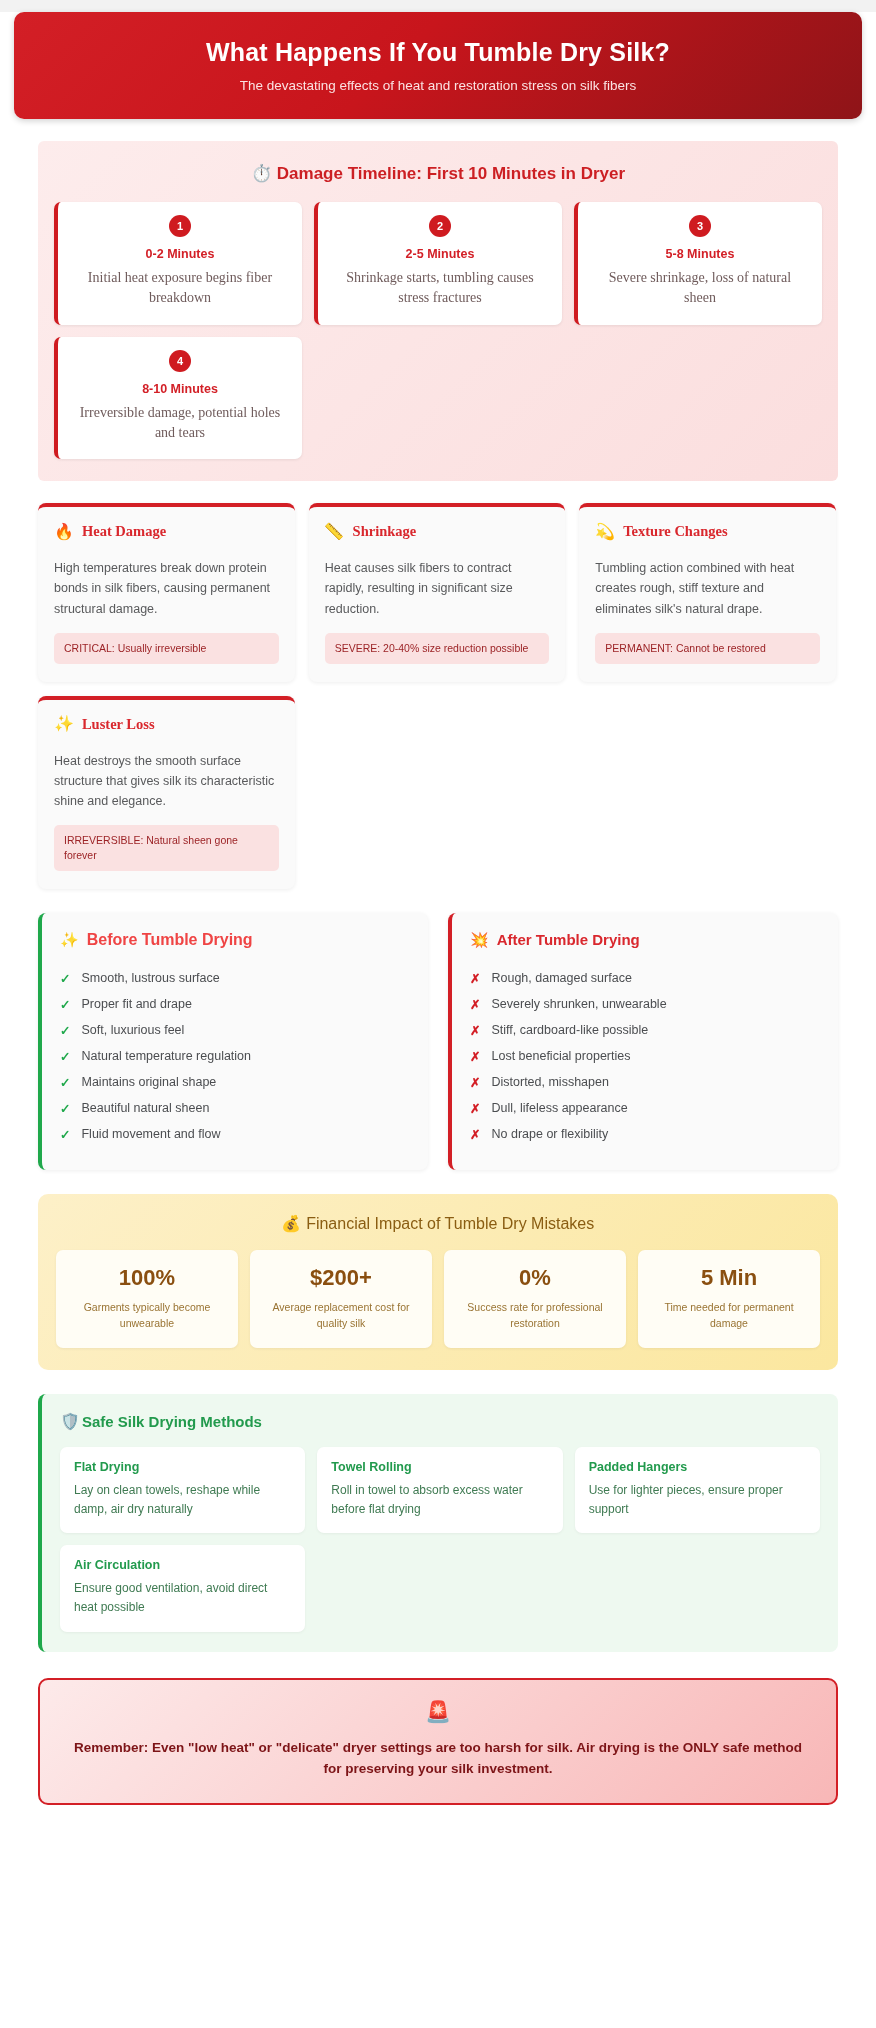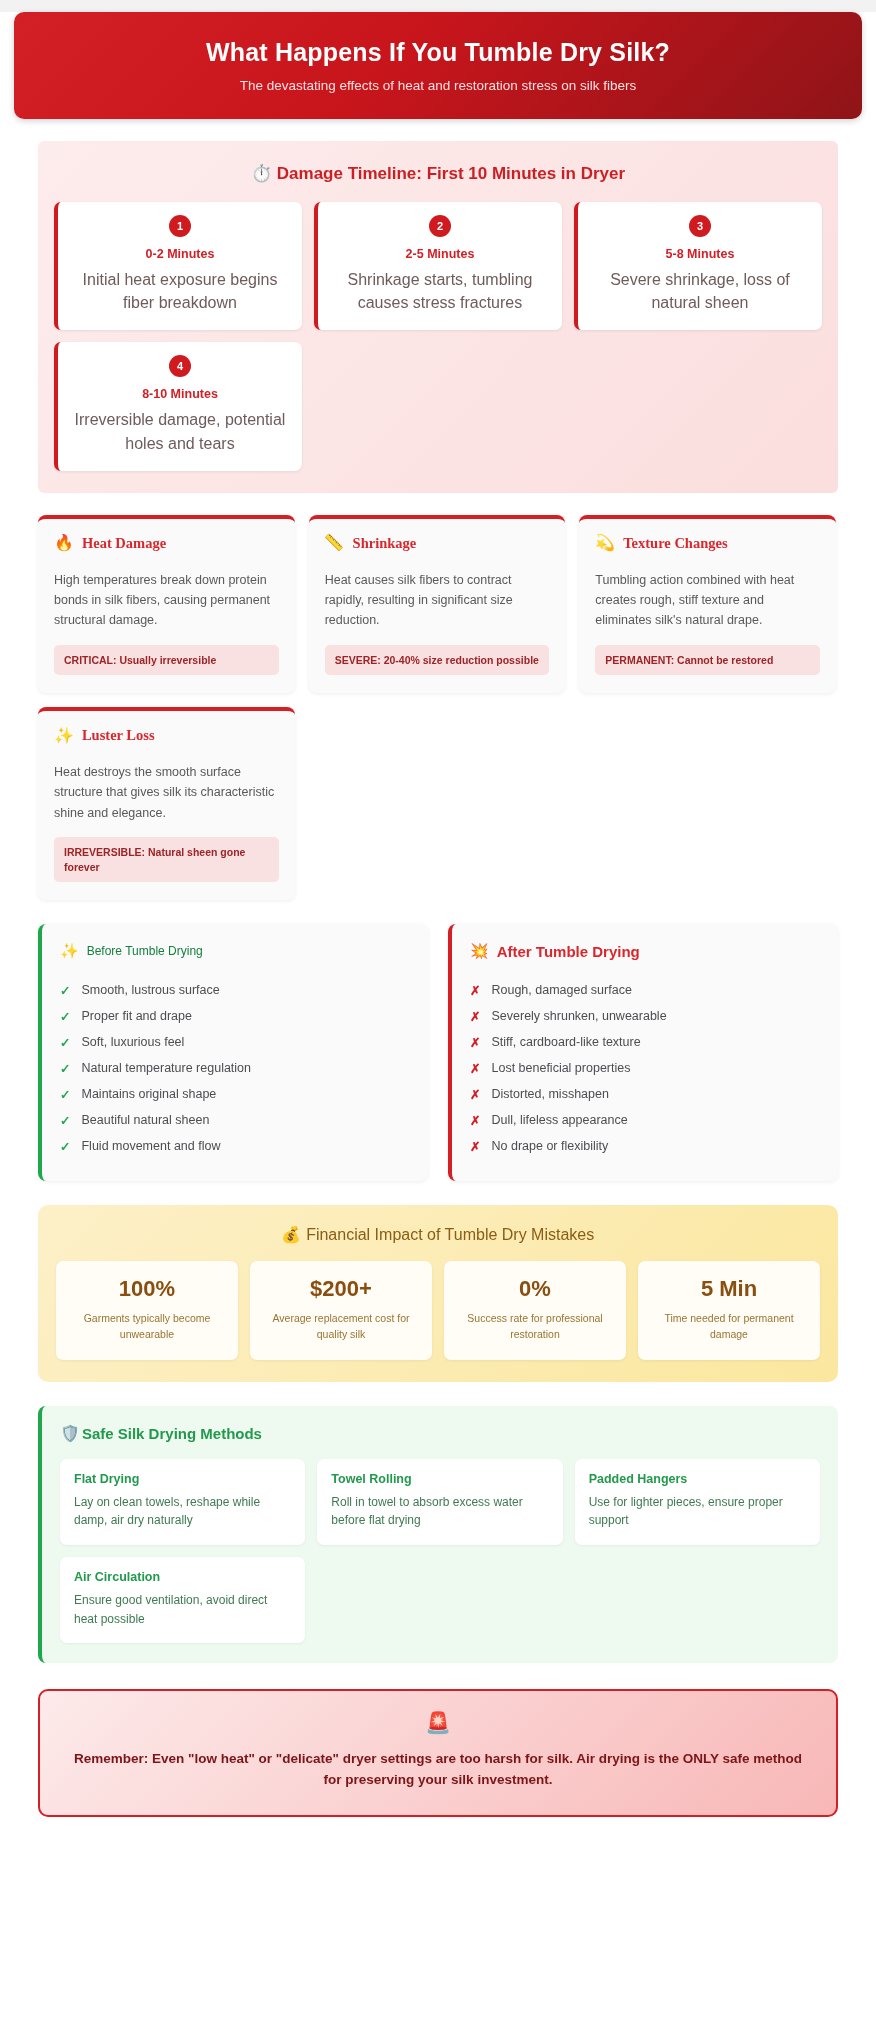--- a/index.html
+++ b/index.html
@@ -79,22 +79,23 @@
     margin: 0 auto 10px auto;
   }
   .tl-time {
     color: #d32027;
     font-size: 12.5px;
     font-weight: bold;
     margin-bottom: 7px;
   }
   .tl-desc {
     color: #6f5b5b;
-    font-size: 16px;
+    font-size: 14px;
     line-height: 1.45;
+    font-family: Liberation Serif, serif;
   }
 
   
   .damage-grid {
     display: flex;
     flex-wrap: wrap;
     gap: 14px;
     margin-top: 22px;
   }
   .dmg-card {
@@ -122,21 +123,21 @@
     color: #58595b;
     font-size: 12.5px;
     line-height: 1.62;
     margin-bottom: 14px;
   }
   .dmg-badge {
     background: #fae1e1;
     color: #9c2326;
     border-radius: 5px;
     font-size: 10.5px;
-    font-weight: bold;
+    font-weight: normal;
     padding: 8px 10px;
     line-height: 1.4;
   }
 
   
   .compare-grid {
     display: flex;
     gap: 20px;
     margin-top: 24px;
   }
@@ -147,21 +148,21 @@
     padding: 18px 18px 22px 18px;
     box-shadow: 0 1px 4px rgba(0,0,0,.07);
   }
   .cmp-before { border-left: 4px solid #1fa84b; }
   .cmp-after  { border-left: 4px solid #d31f26; }
   .cmp-head {
     display: flex; align-items: center; gap: 8px;
     margin-bottom: 17px;
   }
   .cmp-ico { font-size: 15px; }
-  .cmp-title-green { color: #15803d; font-size: 12px; font-weight: normal; }
+  .cmp-title-green { color: #ef4444; font-size: 16px; font-weight: bold; }
   .cmp-title-red   { color: #d9272d; font-size: 15px; font-weight: bold; }
   .cmp-list { list-style: none; }
   .cmp-list li {
     display: flex;
     gap: 11px;
     align-items: flex-start;
     font-size: 12.5px;
     color: #4b4d50;
     padding: 5.5px 0;
   }
@@ -387,21 +388,21 @@
           <li>
               <span class="mark-no">✗</span>
               <span>Rough, damaged surface</span>
             </li>
           <li>
               <span class="mark-no">✗</span>
               <span>Severely shrunken, unwearable</span>
             </li>
           <li>
               <span class="mark-no">✗</span>
-              <span>Stiff, cardboard-like texture</span>
+              <span>Stiff, cardboard-like possible</span>
             </li>
           <li>
               <span class="mark-no">✗</span>
               <span>Lost beneficial properties</span>
             </li>
           <li>
               <span class="mark-no">✗</span>
               <span>Distorted, misshapen</span>
             </li>
           <li>

